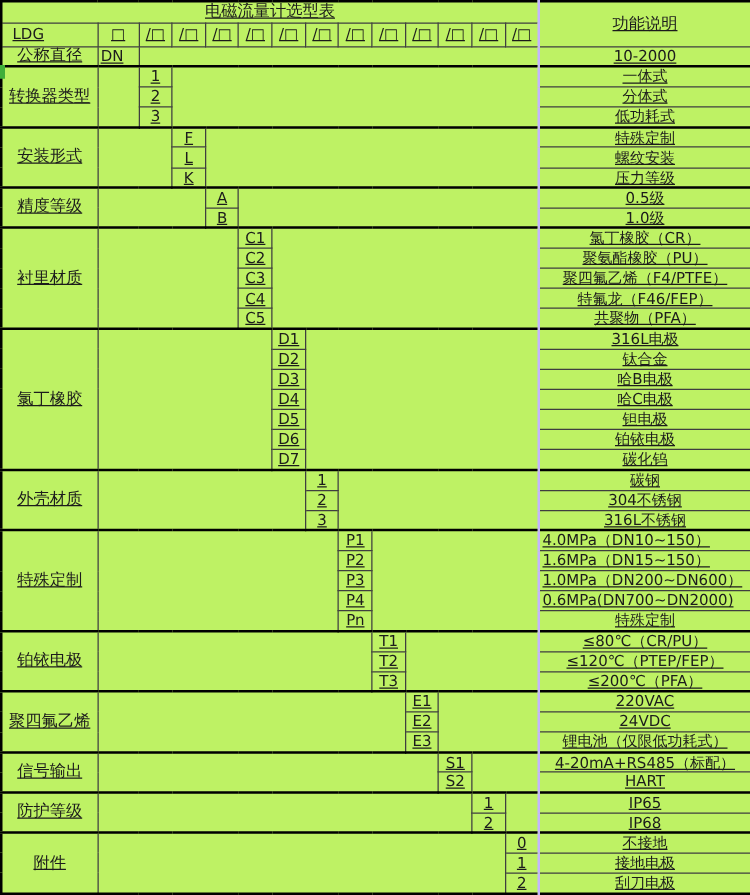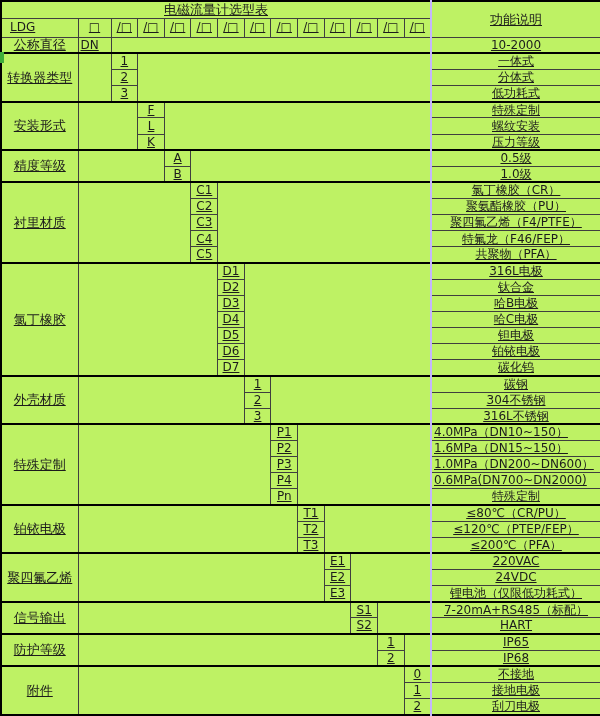--- a/index.html
+++ b/index.html
@@ -256,21 +256,21 @@
         </tr>
         <tr>
           <td>E3</td>
           <td class="func">锂电池（仅限低功耗式）</td>
         </tr>
         <tr class="block-start">
           <td class="cat-label" rowspan="2">信号输出</td>
           <td colspan="10" rowspan="2"></td>
           <td>S1</td>
           <td colspan="2" rowspan="2"></td>
-          <td class="func">7-20mA+RS485（标配）</td>
+          <td class="func">4-20mA+RS485（标配）</td>
         </tr>
         <tr>
           <td>S2</td>
           <td class="func">HART</td>
         </tr>
         <tr class="block-start">
           <td class="cat-label" rowspan="2">防护等级</td>
           <td colspan="11" rowspan="2"></td>
           <td>1</td>
           <td colspan="1" rowspan="2"></td>

